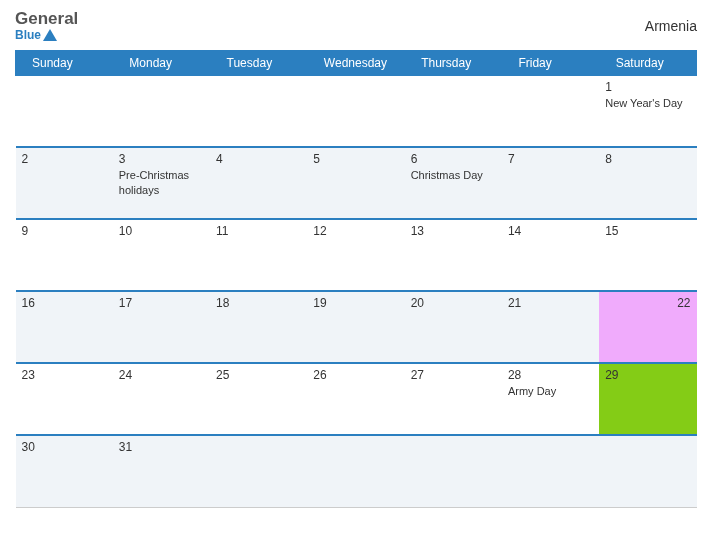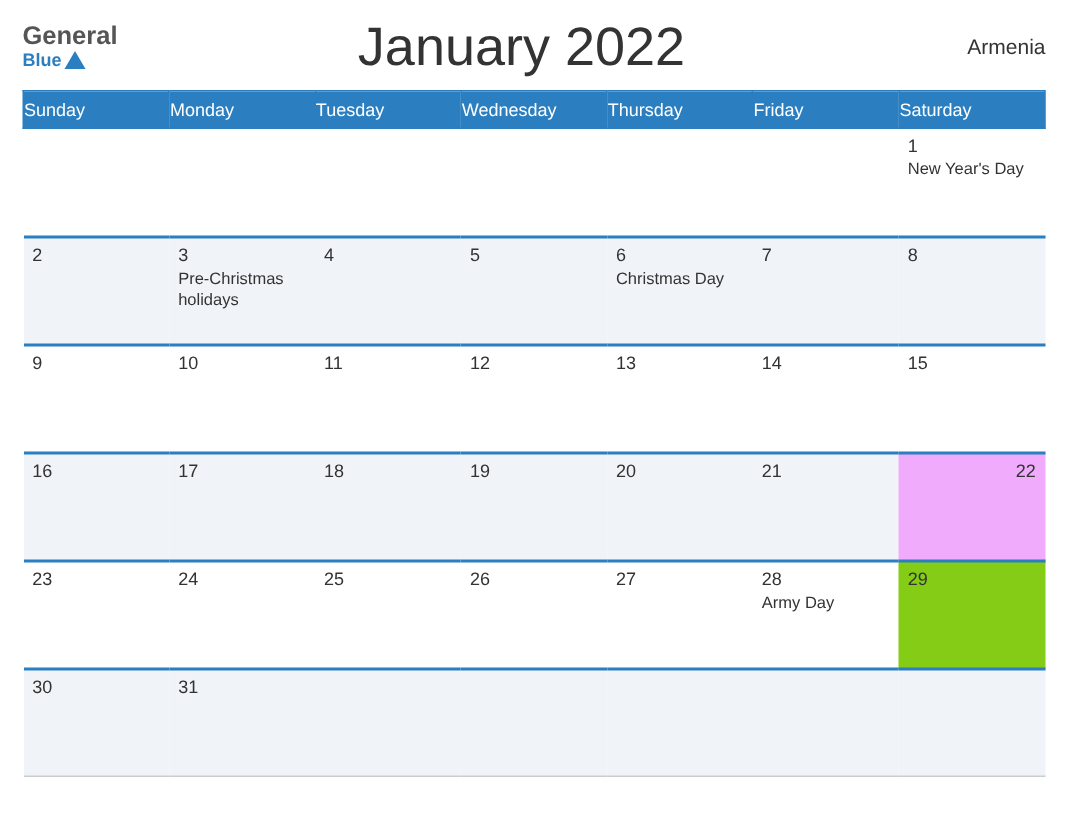--- a/index.html
+++ b/index.html
@@ -66,21 +66,21 @@
     }
     .calendar-grid {
       width: 100%;
       border-collapse: collapse;
     }
     .calendar-grid th {
       background: #2b7fc0;
       color: #fff;
       font-size: 12px;
       font-weight: normal;
-      padding: 5px 0;
+      padding: 5px 16px;
       text-align: left;
       border: 1px solid #2b7fc0;
     }
     .calendar-grid td {
       width: calc(100%/7);
       vertical-align: top;
       padding: 4px 6px;
       height: 72px;
       border: none;
       border-bottom: 1px solid #ccc;
@@ -112,21 +112,20 @@
 
 <div class="calendar-container">
   <div class="header">
     <div class="logo">
       <span class="logo-general">General</span>
       <div class="logo-line">
         <span class="logo-blue">Blue</span>
         <span class="logo-triangle"></span>
       </div>
     </div>
-    <div class="title">January 2022</div>
     <div class="country">Armenia</div>
   </div>
 
   <table class="calendar-grid">
     <thead>
       <tr>
         <th>Sunday</th>
         <th>Monday</th>
         <th>Tuesday</th>
         <th>Wednesday</th>

